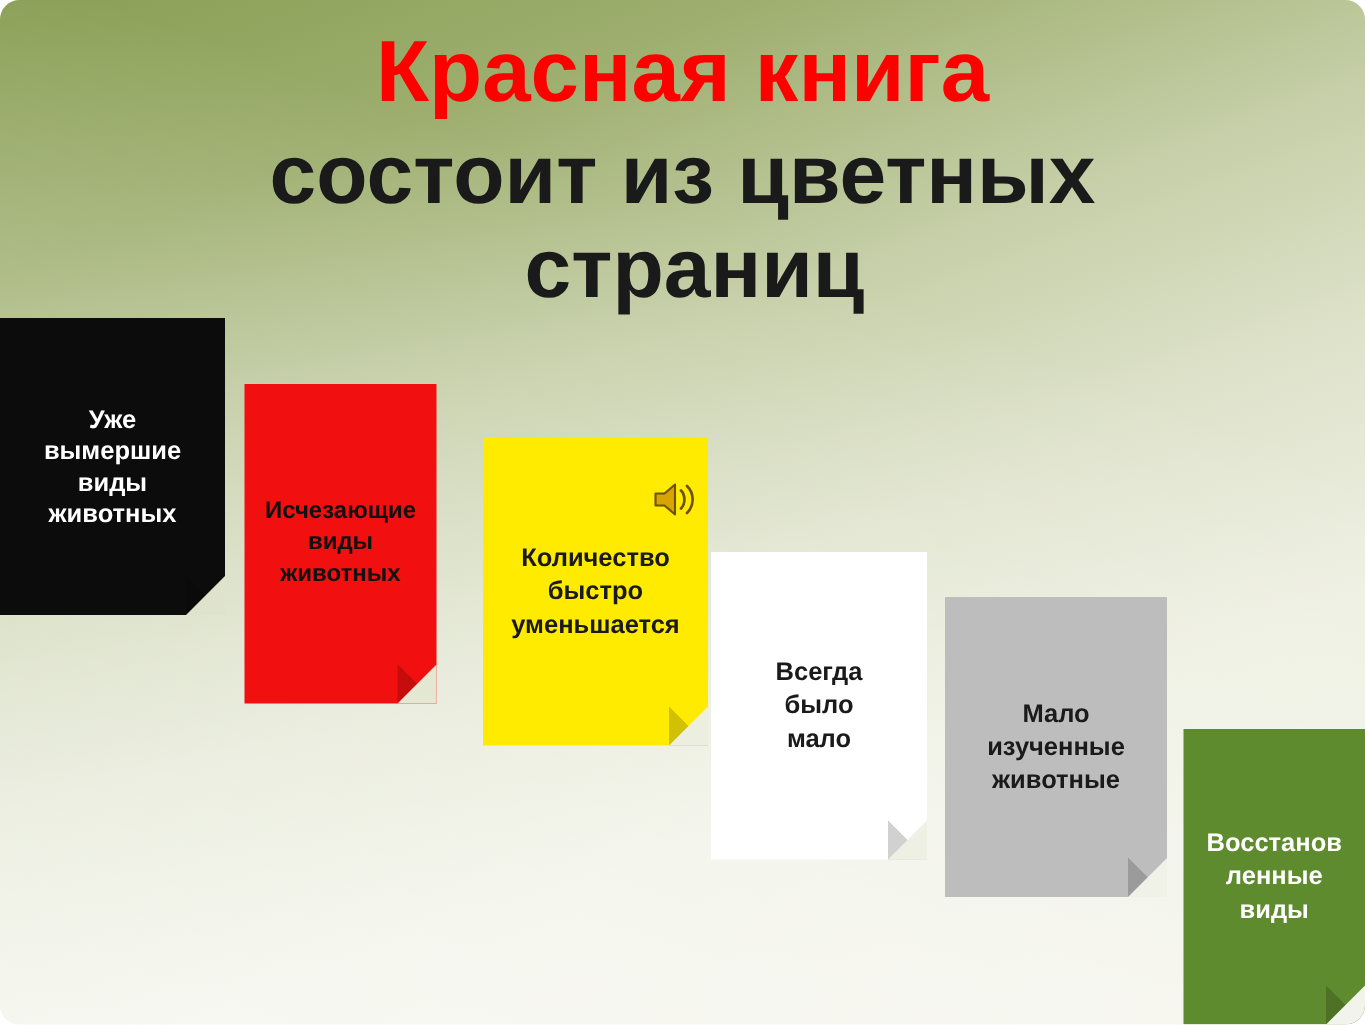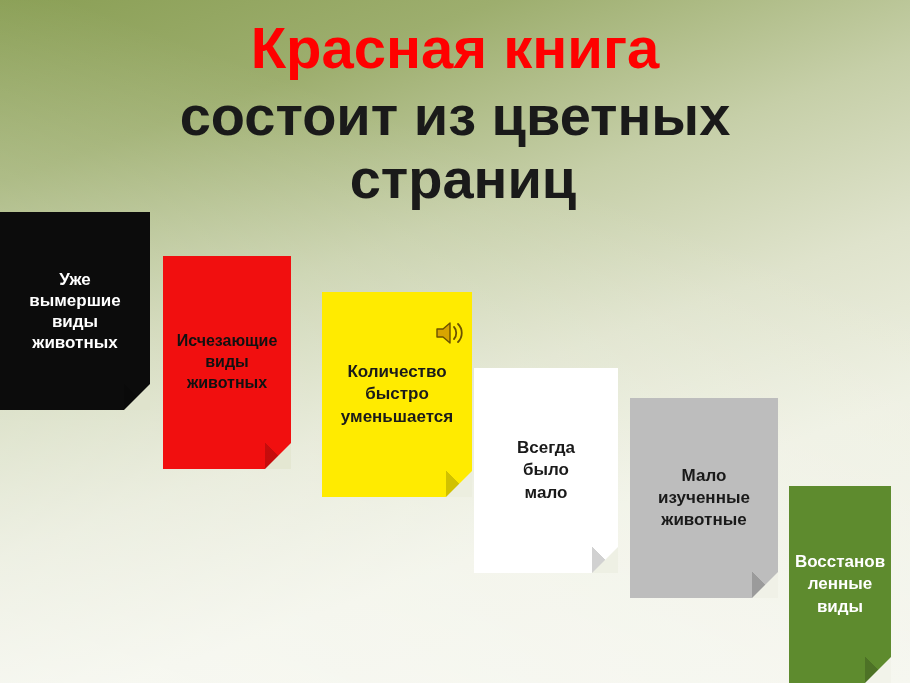--- a/index.html
+++ b/index.html
@@ -11,20 +11,21 @@
     height: 683px;
     overflow: hidden;
     font-family: "Liberation Sans", sans-serif;
   }
   #slide {
     position: relative;
     width: 910px;
     height: 683px;
     background: linear-gradient(160deg, #8a9f55 0%, #9dae6e 18%, #c6cfa8 38%, #dfe3cc 55%, #eef0e2 72%, #f2f3e9 100%);
     overflow: hidden;
+    border-radius: 13px;
   }
   
   #slide::after {
     content: "";
     position: absolute;
     inset: 0;
     background: linear-gradient(200deg, rgba(255,255,255,0) 30%, rgba(255,255,255,0.35) 70%, rgba(255,255,255,0.55) 100%);
     pointer-events: none;
   }
   .title-block {
@@ -131,21 +132,21 @@
   #card-gray {
     left: 630px; top: 398px; width: 148px; height: 200px;
     background: #bdbdbd;
     color: #1a1a1a;
     font-size: 17px;
     line-height: 1.3;
   }
   #card-gray .fold-cut { border-bottom-color: #f0f1e7; }
 
   #card-green {
-    left: 789px; top: 486px; width: 102px; height: 197px;
+    left: 789px; top: 486px; width: 121px; height: 197px;
     background: #5e8b2e;
     color: #ffffff;
     font-size: 17px;
     line-height: 1.3;
   }
   #card-green .fold-cut { border-bottom-color: #f2f3ea; }
 
   
   #sound-icon {
     position: absolute;

